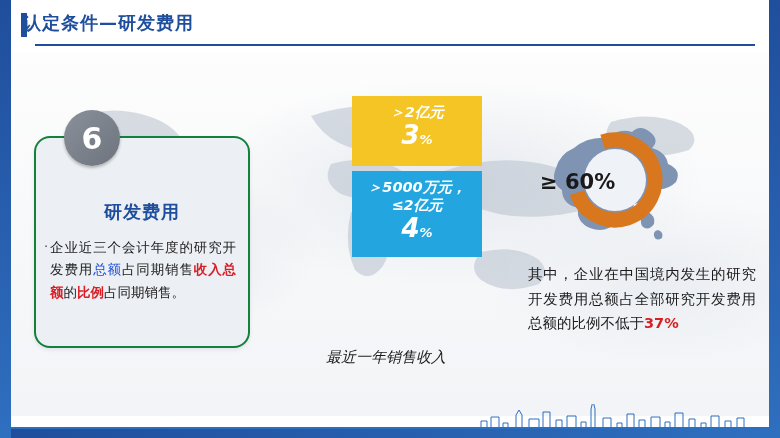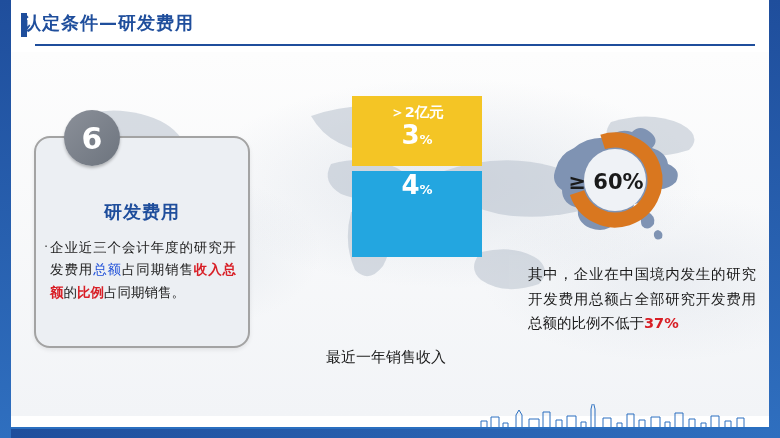--- a/index.html
+++ b/index.html
@@ -64,21 +64,21 @@
   .footer-blue {
     position: absolute; left: 0; right: 0; bottom: 0; height: 9px;
     background: linear-gradient(to right, #1f4e9c, #2f6fbf);
   }
 
   
   .card {
     position: absolute; left: 34px; top: 136px;
     width: 216px; height: 212px;
     background: #eceff3;
-    border: 2px solid #a3a3a3;
+    border: 2px solid #15803d;
     border-radius: 16px;
     box-shadow: 0 2px 4px rgba(0,0,0,0.08);
   }
   .badge {
     position: absolute; left: 64px; top: 110px;
     width: 56px; height: 56px; border-radius: 50%;
     background: linear-gradient(135deg, #8b9099, #6d747e);
     color: #ffffff; font-size: 30px; font-weight: bold;
     display: flex; align-items: center; justify-content: center;
     box-shadow: 0 2px 3px rgba(0,0,0,0.25);
@@ -96,21 +96,21 @@
     text-align: justify;
   }
   .bullet-dot {
     position: absolute; left: 8px; top: 101px;
     font-size: 13px; color: #444;
   }
   .em-dark { font-weight: normal; color: #1d4ed8; }
   .em-red { font-weight: bold; color: #d81f26; }
 
   
-  .funnel { position: absolute; left: 352px; top: 96px; width: 130px; }
+  .funnel { position: absolute; left: 352px; top: 96px; width: 130px; font-style: italic; }
   .fstep {
     position: relative; width: 130px;
     color: #ffffff; text-align: center;
     margin-bottom: 5px;
   }
   .fstep .top-line {
     font-size: 14.5px; font-weight: bold; padding-top: 7px; line-height: 1.25;
   }
   .fstep .big {
     font-size: 26px; font-weight: bold; padding-bottom: 6px; line-height: 1.1;
@@ -124,21 +124,21 @@
   }
   .f3 .big { padding-bottom: 0; }
   .funnel-caption {
     position: absolute; left: -26px; top: 252px; width: 182px;
     font-size: 15px; color: #1a1a1a;
   }
 
   
   .donut-wrap { position: absolute; left: 540px; top: 108px; width: 150px; height: 150px; }
   .donut-label {
-    position: absolute; left: 0; right: 18px; top: 62px; text-align: center;
+    position: absolute; left: 0; right: 18px; top: 62px; 
     font-size: 21px; font-weight: bold; color: #1a1a1a;
   }
   .right-text {
     position: absolute; left: 528px; top: 262px; width: 228px;
     font-size: 14.5px; line-height: 1.7; color: #1a1a1a;
     text-align: justify;
   }
 </style>
 </head>
 <body>
@@ -178,20 +178,24 @@
     </div>
   </div>
   <div class="badge">6</div>
 
   <div class="funnel">
     <div class="fstep f1">
       <div class="top-line">＞2亿元</div>
       <div class="big"><span>3</span><span class="pct">%</span></div>
     </div>
     <div class="fstep f2">
+      <div class="top-line">
+        <div>＞5000万元，</div>
+        <div>≤2亿元</div>
+      </div>
       <div class="big"><span>4</span><span class="pct">%</span></div>
     </div>
     <div class="funnel-caption">最近一年销售收入</div>
   </div>
 
   <div class="donut-wrap">
     <svg viewBox="0 0 150 150" width="150" height="150">
       <g fill="#7f93b3">
         <path d="M34,40 q14,-12 34,-10 q10,-10 24,-6 q8,-8 18,0 q10,8 2,16 q14,4 16,16 q14,6 8,18 q-10,10 -24,6 q-4,14 -18,16 q-2,16 -18,18 q-10,12 -26,6 q-14,-6 -12,-20 q-16,-4 -16,-18 q-12,-8 -6,-22 q4,-14 18,-20 z"></path>
         <path d="M108,104 q8,4 6,12 q-6,8 -12,2 q-4,-10 6,-14 z"></path>

